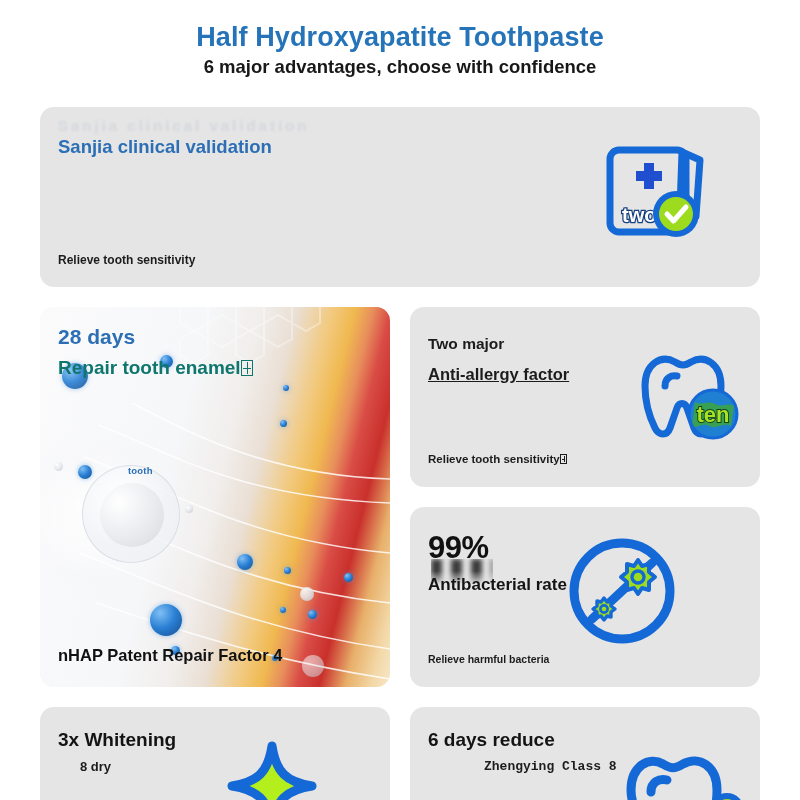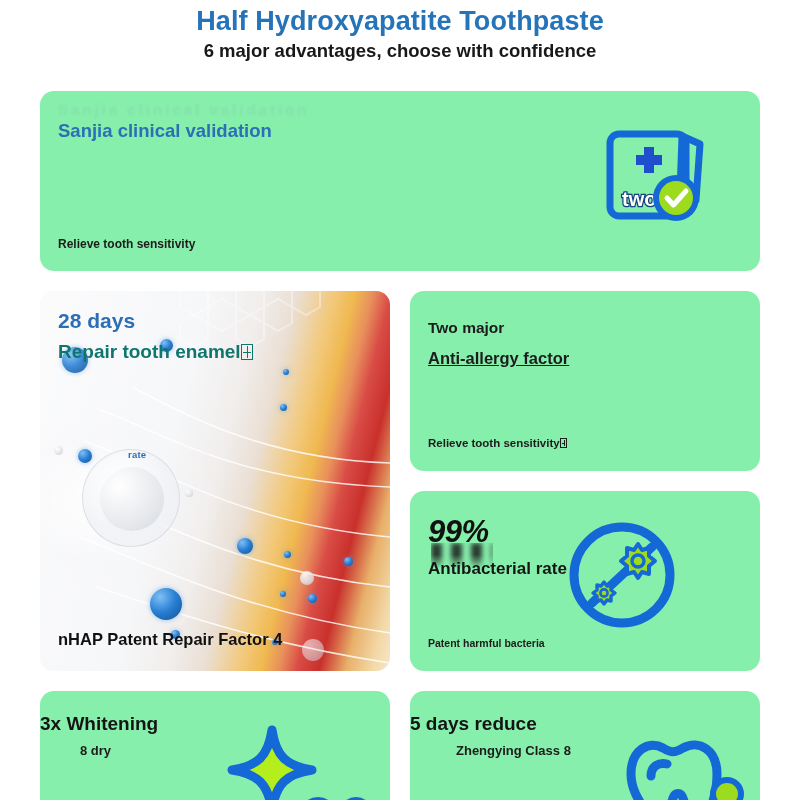--- a/index.html
+++ b/index.html
@@ -28,38 +28,39 @@
   .header {
     padding-top: 4px;
     text-align: center;
   }
   .main-title {
     font-size: 27px;
     font-weight: bold;
     color: #2573b8;
     letter-spacing: 0.1px;
     line-height: 1.3;
+    margin-top: 16px;
   }
   .sub-title {
     font-size: 18.5px;
     font-weight: bold;
     color: #181818;
     line-height: 1.3;
   }
 
   
   .cards {
     margin-top: 28px;
     display: flex;
     flex-wrap: wrap;
     gap: 20px;
   }
 
   .card {
-    background: #86efac;
+    background: #e5e5e5;
     border-radius: 14px;
     position: relative;
     overflow: hidden;
   }
 
   .card-full  { width: 720px; height: 180px; }
   .card-half  { width: 350px; height: 180px; }
   .card-bot   { width: 350px; height: 180px; }
 
   .col-right {
@@ -119,21 +120,20 @@
   }
 
   .big-pct {
     position: absolute;
     left: 18px;
     top: 23px;
     font-size: 31px;
     font-weight: bold;
     color: #111;
     letter-spacing: -0.5px;
-    font-style: italic;
   }
   .pct-smear {
     position: absolute;
     left: 21px;
     top: 52px;
     width: 62px;
     height: 26px;
     background:
       repeating-linear-gradient(90deg,
         rgba(20,20,20,0.82) 0px, rgba(20,20,20,0.82) 11px,
@@ -301,33 +301,33 @@
     position: absolute;
     background: currentColor;
   }
   .tofu::before { left: 1px; right: 1px; top: 50%; height: 1px; }
   .tofu::after { top: 1px; bottom: 1px; left: 50%; width: 1px; }
 
   
   .row-bot { display: flex; gap: 20px; }
   .bot-head {
     position: absolute;
-    left: 0; top: 22px;
+    left: 18px; top: 22px;
     font-size: 19px;
     font-weight: bold;
     color: #141414;
   }
   .bot-sub {
     position: absolute;
     left: 40px; top: 52px;
     font-size: 13px;
     font-weight: bold;
     color: #1c1c1c;
   }
-  .bot-sub-wide { left: 46px; }
+  .bot-sub-wide { left: 74px; font-family: Liberation Mono, monospace; }
 </style>
 </head>
 <body>
 
 <div class="page">
 
   <div class="header">
     <div class="main-title">Half Hydroxyapatite Toothpaste</div>
     <div class="sub-title">6 major advantages, choose with confidence</div>
   </div>
@@ -397,41 +397,54 @@
         <div class="mol" style="left:243px; top:78px; width:6px; height:6px;"></div>
         <div class="mol" style="left:197px; top:247px; width:16px; height:16px;"></div>
         <div class="mol" style="left:110px; top:297px; width:32px; height:32px;"></div>
         <div class="mol" style="left:22px; top:56px; width:26px; height:26px; opacity:0.9;"></div>
         <div class="mol-pale" style="left:14px; top:155px; width:9px; height:9px;"></div>
         <div class="mol-pale" style="left:145px; top:198px; width:8px; height:8px;"></div>
         <div class="mol-pale" style="left:260px; top:280px; width:14px; height:14px;"></div>
         <div class="mol-pale" style="left:262px; top:348px; width:22px; height:22px; opacity:0.55;"></div>
 
         <div class="nhap-cluster"></div>
-        <div class="nhap-label">rate</div>
+        <div class="nhap-label">tooth</div>
 
         <div class="photo-title-blue">28 days</div>
         <div class="photo-title-dark"><span>Repair tooth enamel</span><span class="tofu"></span></div>
         <div class="photo-foot">nHAP Patent Repair Factor 4</div>
       </div>
 
       <div class="col-right">
 
         <div class="card card-half">
           <div class="line-a">Two major</div>
           <div class="line-b">Anti-allergy factor</div>
           <div class="line-c"><span>Relieve tooth sensitivity</span><span class="tofu"></span></div>
 
+          <div class="icon-slot icon-c2">
+            <svg width="120" height="112" viewBox="0 0 120 112">
+              <path d="M24 44 C24 22 40 12 54 20 C60 24 64 24 70 20 C84 12 100 22 100 44
+                       C100 62 94 74 88 86 C84 94 76 94 73 86 L66 66 C64 60 58 60 56 66
+                       L49 86 C46 94 38 94 34 86 C28 74 24 62 24 44 Z" fill="none" stroke="#1569d6" stroke-width="7" stroke-linejoin="round"></path>
+              <path d="M44 44 C44 36 50 33 56 34" fill="none" stroke="#1569d6" stroke-width="7" stroke-linecap="round"></path>
+
+              <circle cx="92" cy="72" r="24" fill="#1f7fd0"></circle>
+              <path d="M74 60 C82 64 86 58 94 62 C102 66 108 60 113 64 L110 84 C102 80 96 88 88 84 C80 80 76 88 71 84 Z" fill="#3aa34a" opacity="0.92"></path>
+              <circle cx="92" cy="72" r="24" fill="none" stroke="#1569d6" stroke-width="3"></circle>
+              <text x="92" y="80" text-anchor="middle" font-family="Liberation Sans, sans-serif" font-size="22" font-weight="bold" fill="#a8e221" stroke="#15401f" stroke-width="1.8" paint-order="stroke">ten</text>
+            </svg>
+          </div>
         </div>
 
         <div class="card card-half">
           <div class="big-pct">99%</div>
           <div class="pct-smear"></div>
           <div class="pct-label">Antibacterial rate</div>
-          <div class="pct-note">Patent harmful bacteria</div>
+          <div class="pct-note">Relieve harmful bacteria</div>
 
           <div class="icon-slot icon-c4">
             <svg width="116" height="116" viewBox="0 0 116 116">
               <circle cx="58" cy="58" r="48" fill="none" stroke="#1569d6" stroke-width="9"></circle>
               <line x1="28" y1="86" x2="88" y2="30" stroke="#1569d6" stroke-width="9" stroke-linecap="round"></line>
 
               <g transform="translate(74,44)">
                 <path d="M0,-17 L4,-11 L11,-13 L11,-5 L17,0 L11,5 L11,13 L4,11 L0,17 L-4,11 L-11,13 L-11,5 L-17,0 L-11,-5 L-11,-13 L-4,-11 Z" fill="#9ddb1e" stroke="#1569d6" stroke-width="4" stroke-linejoin="round"></path>
                 <circle cx="0" cy="0" r="6" fill="none" stroke="#1569d6" stroke-width="3.4"></circle>
               </g>
@@ -455,21 +468,21 @@
         <div class="icon-slot icon-c5">
           <svg width="150" height="120" viewBox="0 0 150 120">
             <path d="M52 10 C56 36 66 46 92 50 C66 54 56 64 52 90 C48 64 38 54 12 50 C38 46 48 36 52 10 Z" fill="#b4ee1c" stroke="#1569d6" stroke-width="9" stroke-linejoin="round"></path>
             <circle cx="98" cy="96" r="15" fill="none" stroke="#1569d6" stroke-width="8"></circle>
             <circle cx="136" cy="94" r="13" fill="none" stroke="#1569d6" stroke-width="8"></circle>
           </svg>
         </div>
       </div>
 
       <div class="card card-bot">
-        <div class="bot-head">5 days reduce</div>
+        <div class="bot-head">6 days reduce</div>
         <div class="bot-sub bot-sub-wide">Zhengying Class 8</div>
         <div class="icon-slot icon-c3">
           <svg width="128" height="120" viewBox="0 0 128 120">
             <path d="M14 52 C14 28 32 18 46 26 C54 31 58 31 66 26 C82 17 100 28 100 52
                      C100 72 94 86 88 98 C84 106 76 106 73 98 L66 76 C64 70 58 70 56 76
                      L49 98 C46 106 38 106 34 98 C28 86 14 72 14 52 Z" fill="none" stroke="#1569d6" stroke-width="9" stroke-linejoin="round"></path>
             <path d="M34 54 C34 44 42 40 50 42" fill="none" stroke="#1569d6" stroke-width="9" stroke-linecap="round"></path>
             <circle cx="110" cy="72" r="14" fill="#9ddb1e" stroke="#1569d6" stroke-width="6"></circle>
           </svg>
         </div>

